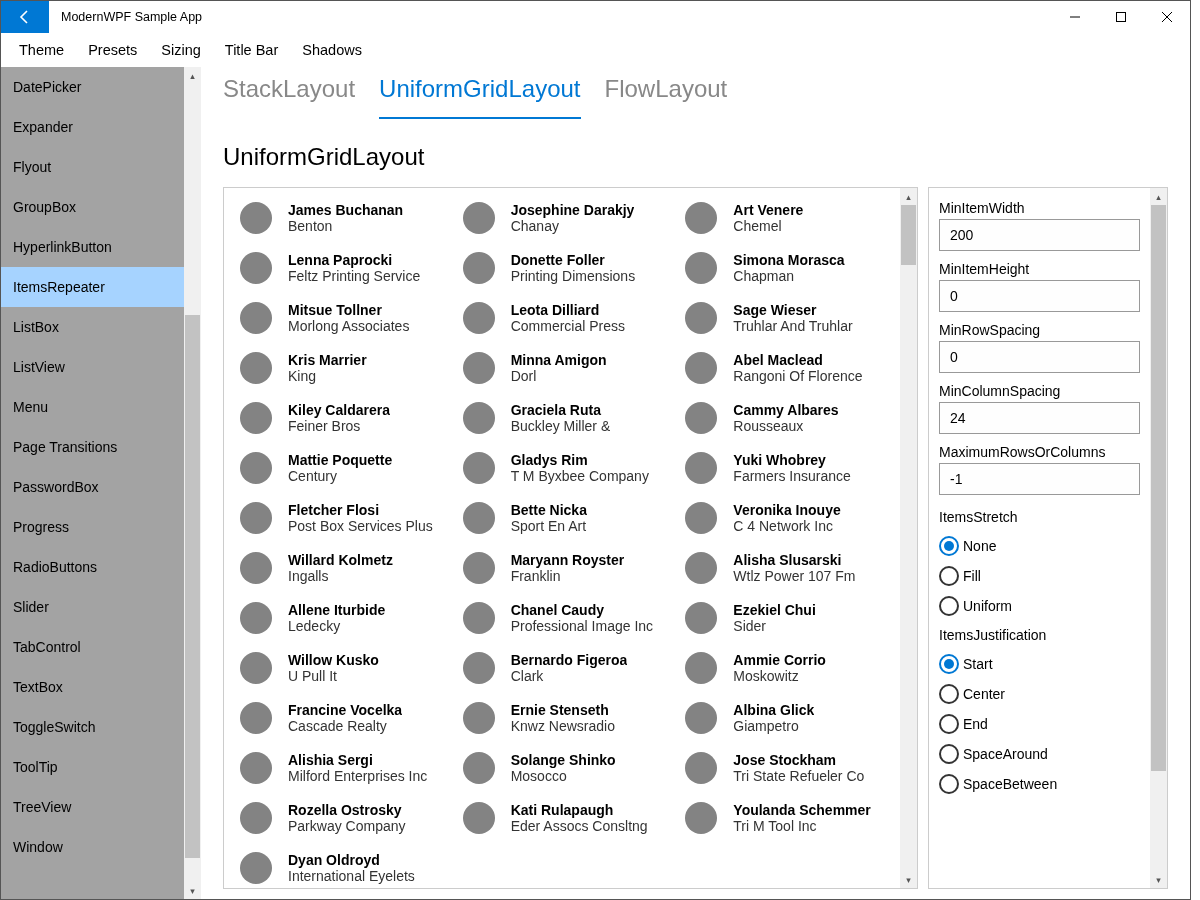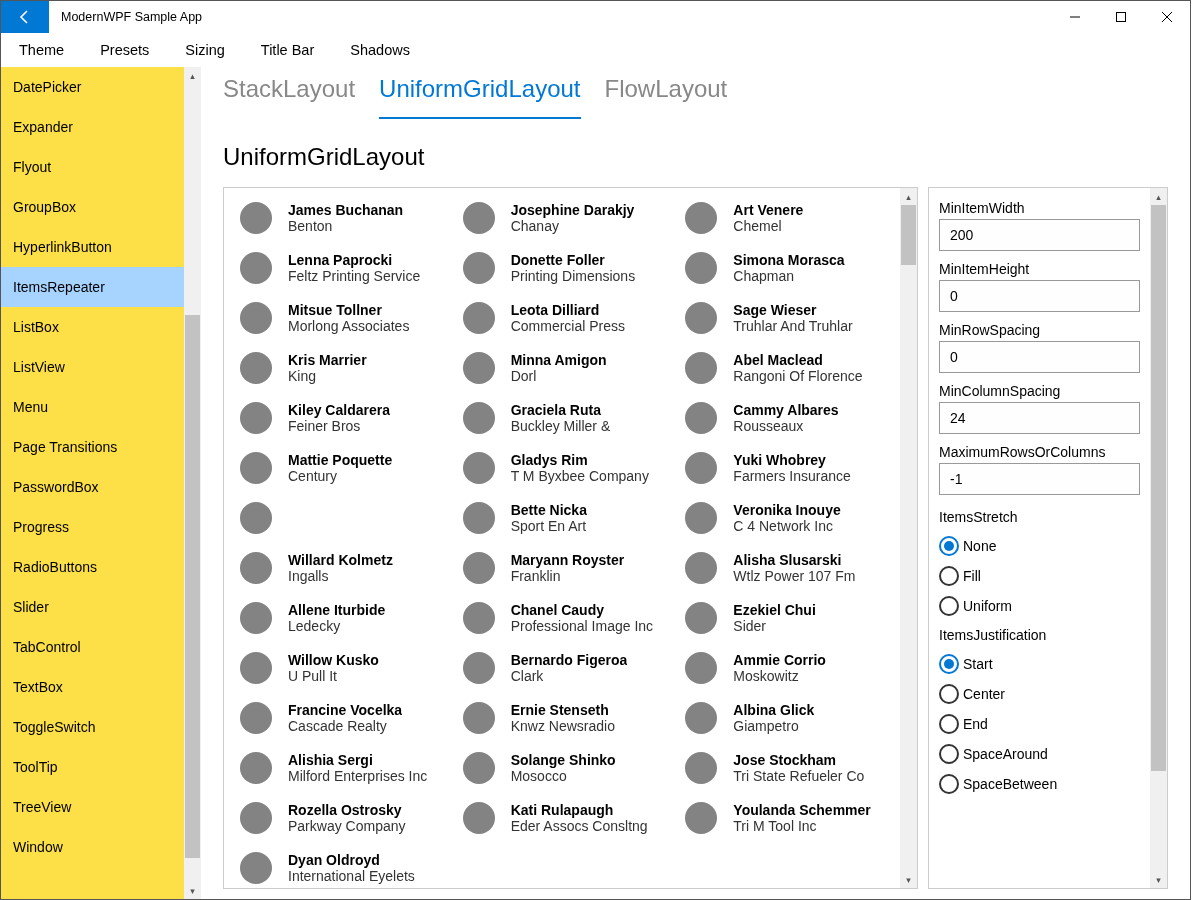--- a/index.html
+++ b/index.html
@@ -7,27 +7,27 @@
   .window { width: 1191px; height: 900px; display: flex; flex-direction: column; border: 1px solid #555; background: #fff; }
   
   .titlebar { height: 32px; display: flex; align-items: stretch; background: #fff; flex: none; }
   .back-btn { width: 48px; background: #0078d4; color: #fff; display: flex; align-items: center; justify-content: center; cursor: pointer; }
   .back-btn svg { width: 16px; height: 16px; }
   .title { flex: 1; display: flex; align-items: center; padding-left: 12px; font-size: 12.5px; color: #000; }
   .win-btns { display: flex; }
   .win-btn { width: 46px; display: flex; align-items: center; justify-content: center; cursor: pointer; }
   .win-btn svg { width: 10px; height: 10px; }
   
-  .menubar { height: 34px; display: flex; align-items: center; padding: 0 6px; gap: 12px; border-bottom: 0; flex: none; text-align: center; }
+  .menubar { height: 34px; display: flex; align-items: center; padding: 0 6px; gap: 0; border-bottom: 0; flex: none; text-align: center; }
   .menu-item { padding: 6px 12px; font-size: 14.5px; cursor: pointer; color: #000; }
   
   .body { flex: 1; display: flex; min-height: 0; }
   
   .sidebar-wrap { width: 200px; border-right: 0; display: flex; flex: none; position: relative; }
-  .sidebar { flex: 1; background: #fde047; overflow: hidden; }
+  .sidebar { flex: 1; background: #a3a3a3; overflow: hidden; }
   .side-item { height: 40px; display: flex; align-items: center; padding: 0 12px; font-size: 14px; cursor: pointer; color: #000; }
   .side-item.selected { background: #a6d3ff; }
   .sidebar-scroll { width: 17px; background: #f0f0f0; position: relative; }
   .sidebar-scroll .arrow { height: 17px; display:flex; align-items:center; justify-content:center; color:#555; font-size:9px; cursor:pointer; }
   .sidebar-scroll .track { position: absolute; top:17px; bottom:17px; left:0; right:0; }
   .sidebar-scroll .thumb { position: absolute; left:1px; right:1px; background:#c2c2c2; border-radius:0; cursor:pointer; }
   
   .main { flex: 1; display: flex; flex-direction: column; padding: 8px 22px 10px 22px; min-width: 0; }
   .tabs { display: flex; gap: 24px; height: 44px; margin-bottom: 18px; }
   .tab { font-size: 24px; color: #888; padding-bottom: 6px; cursor: pointer; font-weight: 400; }
@@ -271,20 +271,24 @@
                 </div>
                 <div class="person">
                   <div class="avatar"></div>
                   <div class="person-text">
                     <div class="person-name">Yuki Whobrey</div>
                     <div class="person-sub">Farmers Insurance</div>
                   </div>
                 </div>
                 <div class="person">
                   <div class="avatar"></div>
+                  <div class="person-text">
+                    <div class="person-name">Fletcher Flosi</div>
+                    <div class="person-sub">Post Box Services Plus</div>
+                  </div>
                 </div>
                 <div class="person">
                   <div class="avatar"></div>
                   <div class="person-text">
                     <div class="person-name">Bette Nicka</div>
                     <div class="person-sub">Sport En Art</div>
                   </div>
                 </div>
                 <div class="person">
                   <div class="avatar"></div>

